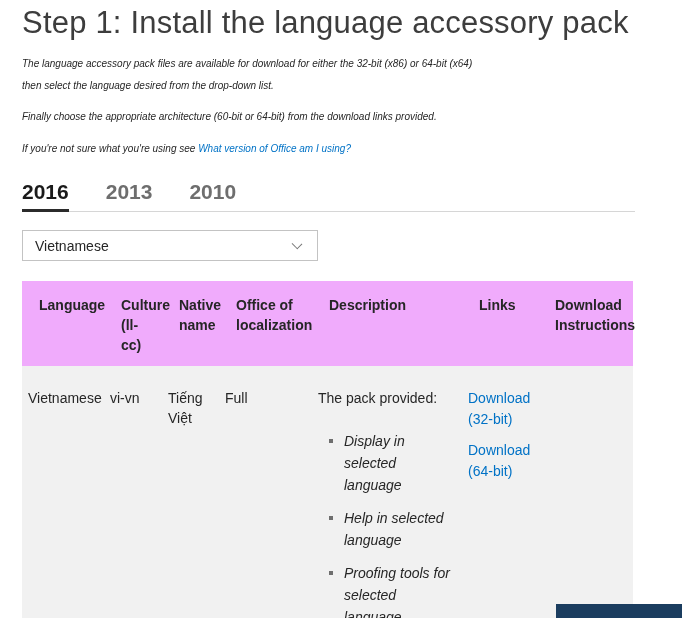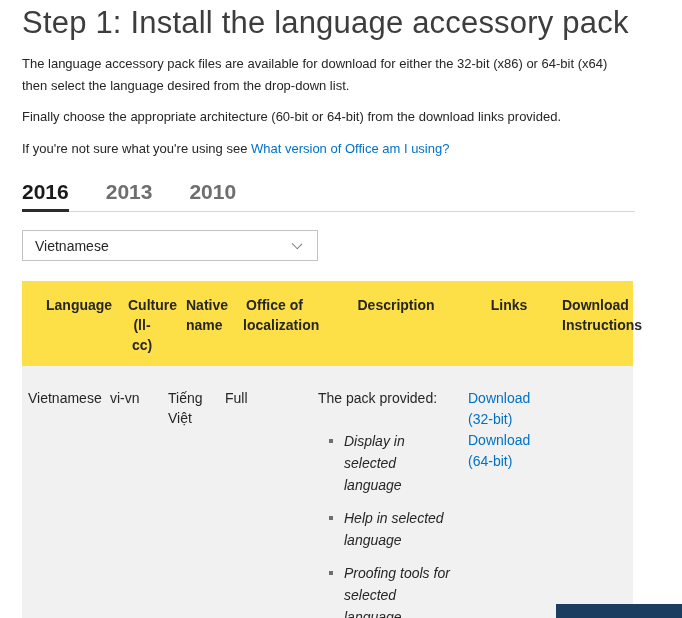--- a/index.html
+++ b/index.html
@@ -9,21 +9,21 @@
     background: #ffffff; color: #262626;
     font-family: "Liberation Sans", "DejaVu Sans", sans-serif;
     -webkit-font-smoothing: antialiased;
   }
   .content { padding: 6px 0 0 22px; width: 660px; }
 
   h1.page-title {
     margin: 0; font-size: 31px; font-weight: 300; color: #3d3d3d;
     letter-spacing: 0.2px; line-height: 34px;
   }
-  p.para { margin: 10px 0 0 0; font-size: 13px; line-height: 21.5px; color: #262626; }
+  p.para { margin: 10px 0 0 0; font-size: 10px; line-height: 21.5px; color: #262626; font-style: italic; }
   p.para.first { margin-top: 13px; }
   .pline { display: block; }
   a.text-link { color: #0072c6; text-decoration: none; }
 
   
   .tabs { margin-top: 21px; width: 613px; border-bottom: 1px solid #d6d6d6; }
   .tab {
     display: inline-block; font-size: 21px; font-weight: 700; color: #6e6e6e;
     margin-right: 37px; padding-bottom: 5px; cursor: pointer;
     border-bottom: 3px solid transparent; margin-bottom: -1px;
@@ -40,43 +40,43 @@
   .chevron {
     position: absolute; right: 16px; top: 10px; width: 8px; height: 8px;
     border-right: 1px solid #767676; border-bottom: 1px solid #767676;
     transform: rotate(45deg) scaleY(0.9); transform-origin: center;
     margin-top: -1px;
   }
 
   
   table.lang-table { margin-top: 20px; border-collapse: collapse; table-layout: fixed; width: 611px; font-size: 14px; }
   table.lang-table th {
-    background: #fde047; color: #262626; font-weight: 700; text-align: center;
-    vertical-align: top; padding: 14px 6px 11px 24px; line-height: 20px;
+    background: #f0abfc; color: #262626; font-weight: 700; text-align: left;
+    vertical-align: top; padding: 14px 6px 11px 17px; line-height: 20px;
   }
   table.lang-table td {
     background: #f1f1f1; vertical-align: top; text-align: left;
     padding: 22px 6px 20px 6px; line-height: 20px;
     border-bottom: 1px solid #b5b5b5; height: 230px;
   }
   .col-language { width: 82px; } .col-culture { width: 58px; }
   .col-native { width: 57px; }   .col-extent { width: 93px; }
   .col-desc { width: 150px; }    .col-links { width: 76px; }
   .col-instr { width: 95px; }
 
   ul.pack-list { list-style: none; margin: 22px 0 0 0; padding: 0; }
   ul.pack-list li {
     position: relative; padding-left: 26px; margin-bottom: 11px; line-height: 22px; font-style: italic;
   }
   ul.pack-list li::before {
     content: ""; position: absolute; left: 11px; top: 9px;
     width: 4px; height: 4px; background: #6e6e6e;
   }
   a.dl-link { display: block; color: #0072c6; text-decoration: none; line-height: 21px; }
-  a.dl-link + a.dl-link { }
+  a.dl-link + a.dl-link { margin-top: 10px; }
 
   .corner-fragment {
     position: absolute; right: 0; bottom: 0; width: 126px; height: 14px;
     background: #1b3d5f;
   }
 </style>
 </head>
 <body>
 
 <div class="content">

